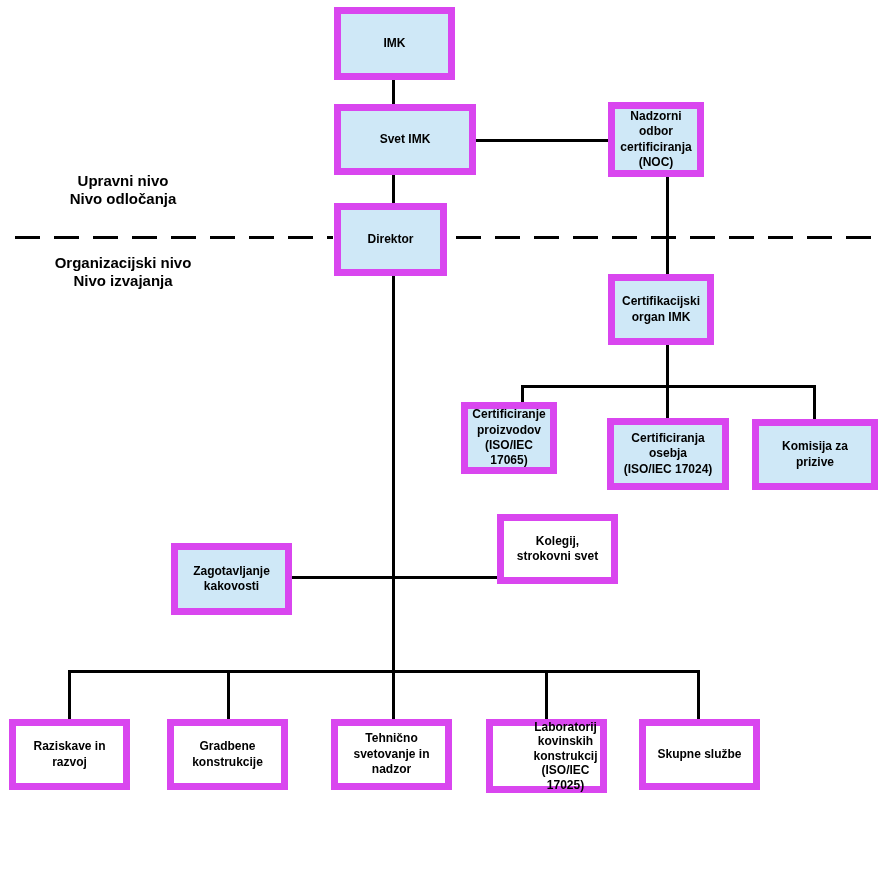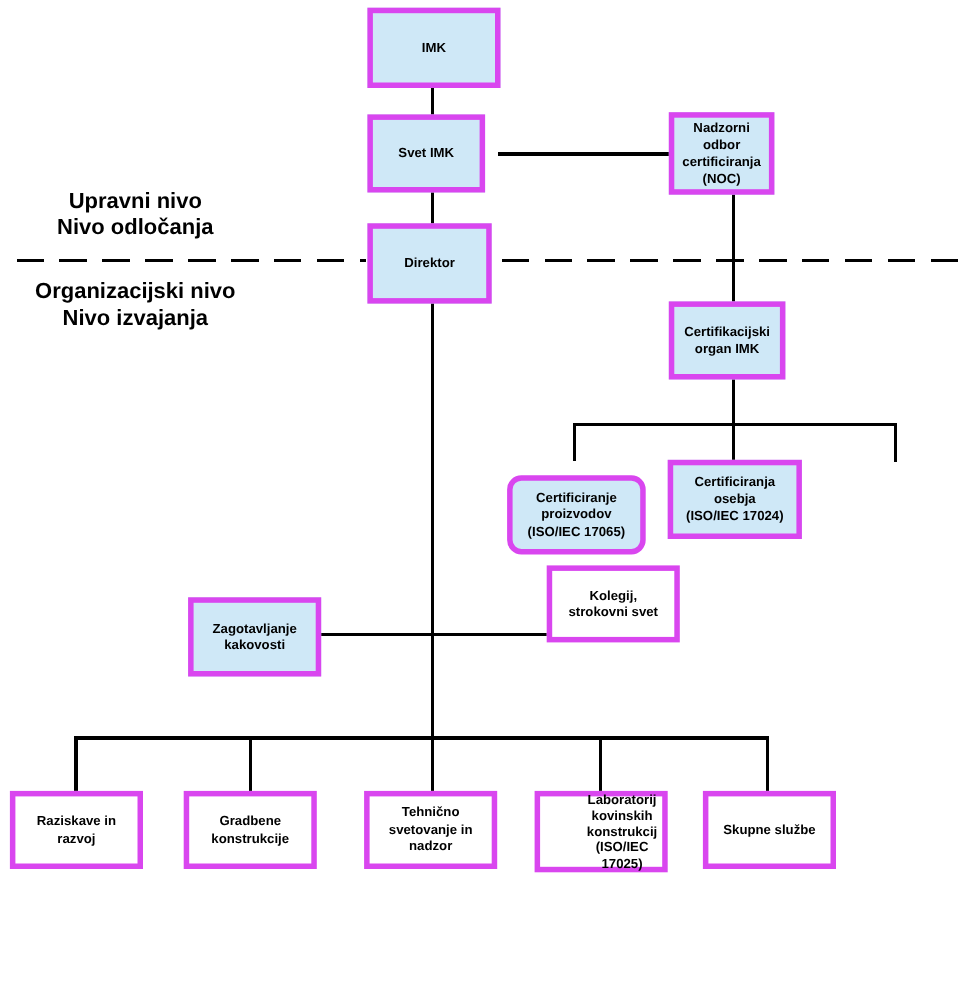--- a/index.html
+++ b/index.html
@@ -12,39 +12,39 @@
     overflow: hidden;
   }
   .lines-layer {
     position: absolute;
     left: 0; top: 0;
     width: 881px; height: 894px;
   }
   .node {
     position: absolute;
     box-sizing: border-box;
-    border: 5px solid #d946ef;
+    border: 7px solid #d946ef;
     display: flex;
     align-items: center;
     justify-content: center;
     text-align: center;
     font-size: 12px;
     font-weight: bold;
     color: #000000;
     line-height: 1.28;
     white-space: pre-line;
     padding: 2px;
   }
   .node.blue { background: #CFE8F7; }
   .node.white { background: #ffffff; }
   .level-label {
     position: absolute;
     width: 200px;
     text-align: center;
-    font-size: 20px;
+    font-size: 15px;
     font-weight: bold;
     color: #000000;
     line-height: 1.18;
     white-space: pre-line;
   }
   .footer-note {
     position: absolute;
     left: 360px;
     top: 847px;
     font-size: 12.5px;
@@ -90,39 +90,41 @@
   </svg>
 
   <div class="level-label" style="left:23px; top:172px;">Upravni nivo
 Nivo odločanja</div>
 
   <div class="level-label" style="left:23px; top:254px;">Organizacijski nivo
 Nivo izvajanja</div>
 
   <div class="node blue" style="left:334px; top:7px; width:121px; height:73px;">IMK</div>
 
-  <div class="node blue" style="left:334px; top:104px; width:107px; height:71px;text-align:center;">Svet IMK</div>
+  <div class="node blue" style="left:334px; top:104px; width:142px; height:71px;text-align:center;">Svet IMK</div>
 
   <div class="node blue" style="left:608px; top:102px; width:96px; height:75px;">Nadzorni odbor
 certificiranja
 (NOC)</div>
 
   <div class="node blue" style="left:334px; top:203px; width:113px; height:73px;">Direktor</div>
 
   <div class="node blue" style="left:608px; top:274px; width:106px; height:71px;">Certifikacijski
 organ IMK</div>
 
-  <div class="node blue" style="left:461px; top:432px; width:126px; height:72px;border-radius:13px;">Certificiranje
+  <div class="node blue" style="left:461px; top:402px; width:96px; height:72px;">Certificiranje
 proizvodov
 (ISO/IEC 17065)</div>
 
   <div class="node blue" style="left:607px; top:418px; width:122px; height:72px;">Certificiranja
 osebja
 (ISO/IEC 17024)</div>
 
+  <div class="node blue" style="left:752px; top:419px; width:126px; height:71px;">Komisija za
+prizive</div>
 
   <div class="node blue" style="left:171px; top:543px; width:121px; height:72px;">Zagotavljanje
 kakovosti</div>
 
   <div class="node white" style="left:497px; top:514px; width:121px; height:70px;">Kolegij,
 strokovni svet</div>
 
   <div class="node white" style="left:9px; top:719px; width:121px; height:71px;">Raziskave in
 razvoj</div>
 

